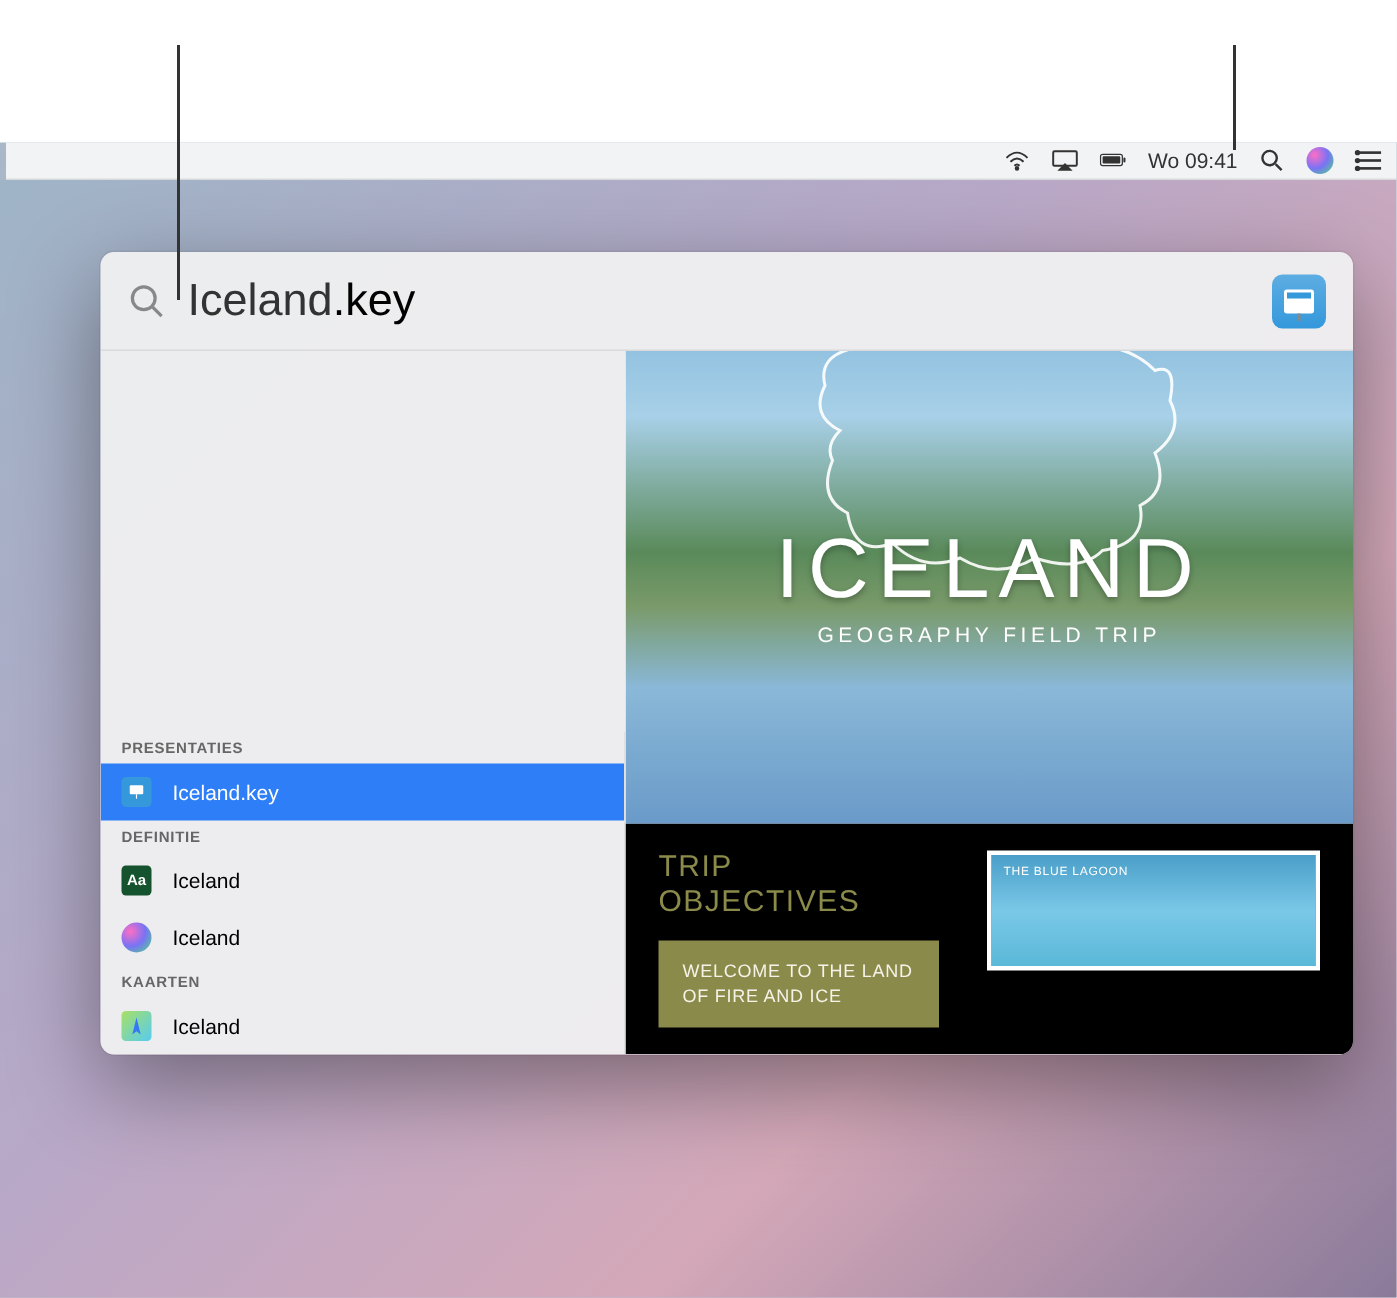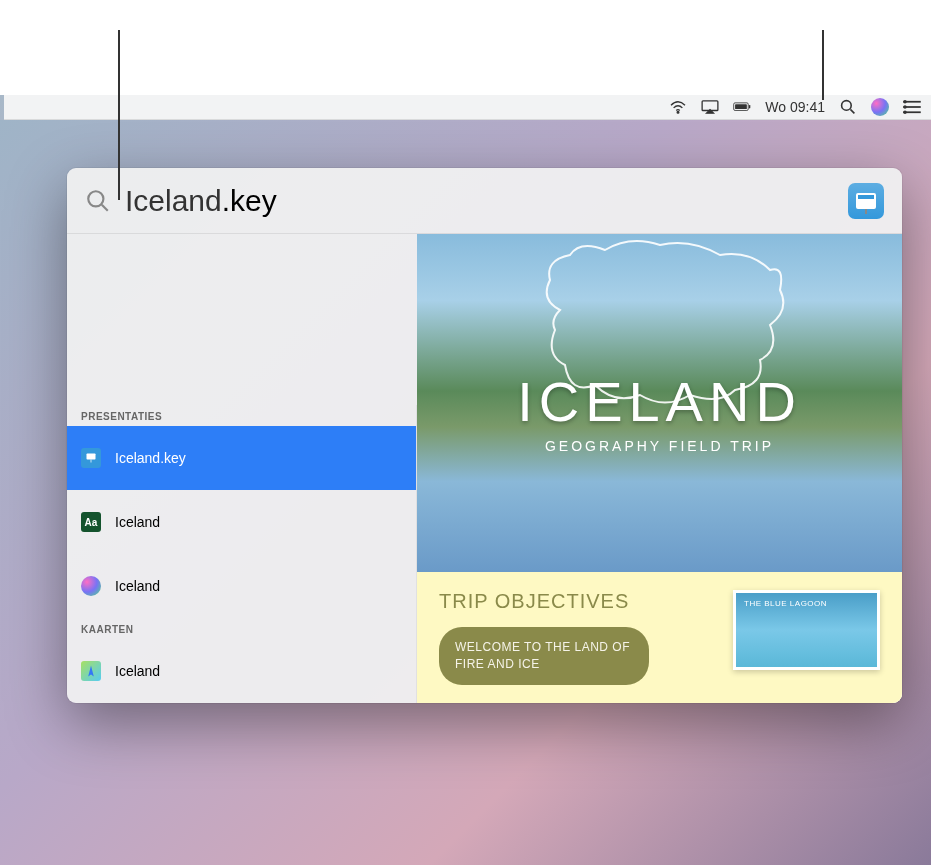--- a/index.html
+++ b/index.html
@@ -193,21 +193,21 @@
       font-weight: 600;
       letter-spacing: 0.5px;
       color: #666;
       padding: 6px 14px 4px;
       text-transform: uppercase;
     }
     
     .result-item {
       display: flex;
       align-items: center;
-      padding: 22px 14px;
+      padding: 9px 14px;
       gap: 14px;
       font-size: 14px;
       cursor: pointer;
     }
     
     .result-item.selected {
       background: #2D7EF7;
       color: white;
     }
     
@@ -286,21 +286,21 @@
     
     .preview-subtitle {
       font-size: 14px;
       letter-spacing: 3px;
       margin-top: 4px;
       font-weight: 400;
     }
     
     .preview-slide2 {
       flex: 1;
-      background: #fef9c3;
+      background: #000000;
       padding: 18px 22px;
       display: flex;
       gap: 32px;
     }
     
     .slide2-left {
       flex: 1;
     }
     
     .slide2-heading {
@@ -312,25 +312,24 @@
     }
     
     .slide2-button {
       background: #8a8a4a;
       color: #f5f3e8;
       padding: 12px 16px;
       font-size: 12px;
       letter-spacing: 0.5px;
       line-height: 1.4;
       max-width: 210px;
-      border-radius: 23px;
     }
     
     .slide2-right {
-      width: 147px;
+      width: 222px;
       height: 80px;
       background: linear-gradient(to bottom, #4a9ec8 0%, #7ac8e8 50%, #5ab8d8 100%);
       border: 3px solid white;
       box-shadow: 0 2px 6px rgba(0,0,0,0.2);
       position: relative;
       padding: 6px 8px;
     }
     
     .slide2-caption {
       font-size: 8px;
@@ -414,20 +413,21 @@
       <div class="result-item selected">
         <div class="result-icon icon-keynote">
           <svg viewBox="0 0 16 16" width="12" height="12" fill="white">
             <rect x="2" y="2" width="12" height="8" rx="1"></rect>
             <line x1="8" y1="10" x2="8" y2="14" stroke="white" stroke-width="1"></line>
           </svg>
         </div>
         <span>Iceland.key</span>
       </div>
 
+      <div class="category-header">DEFINITIE</div>
       <div class="result-item">
         <div class="result-icon icon-dict">Aa</div>
         <span>Iceland</span>
       </div>
 
       <div class="result-item">
         <div class="result-icon icon-siri"></div>
         <span>Iceland</span>
       </div>
 

